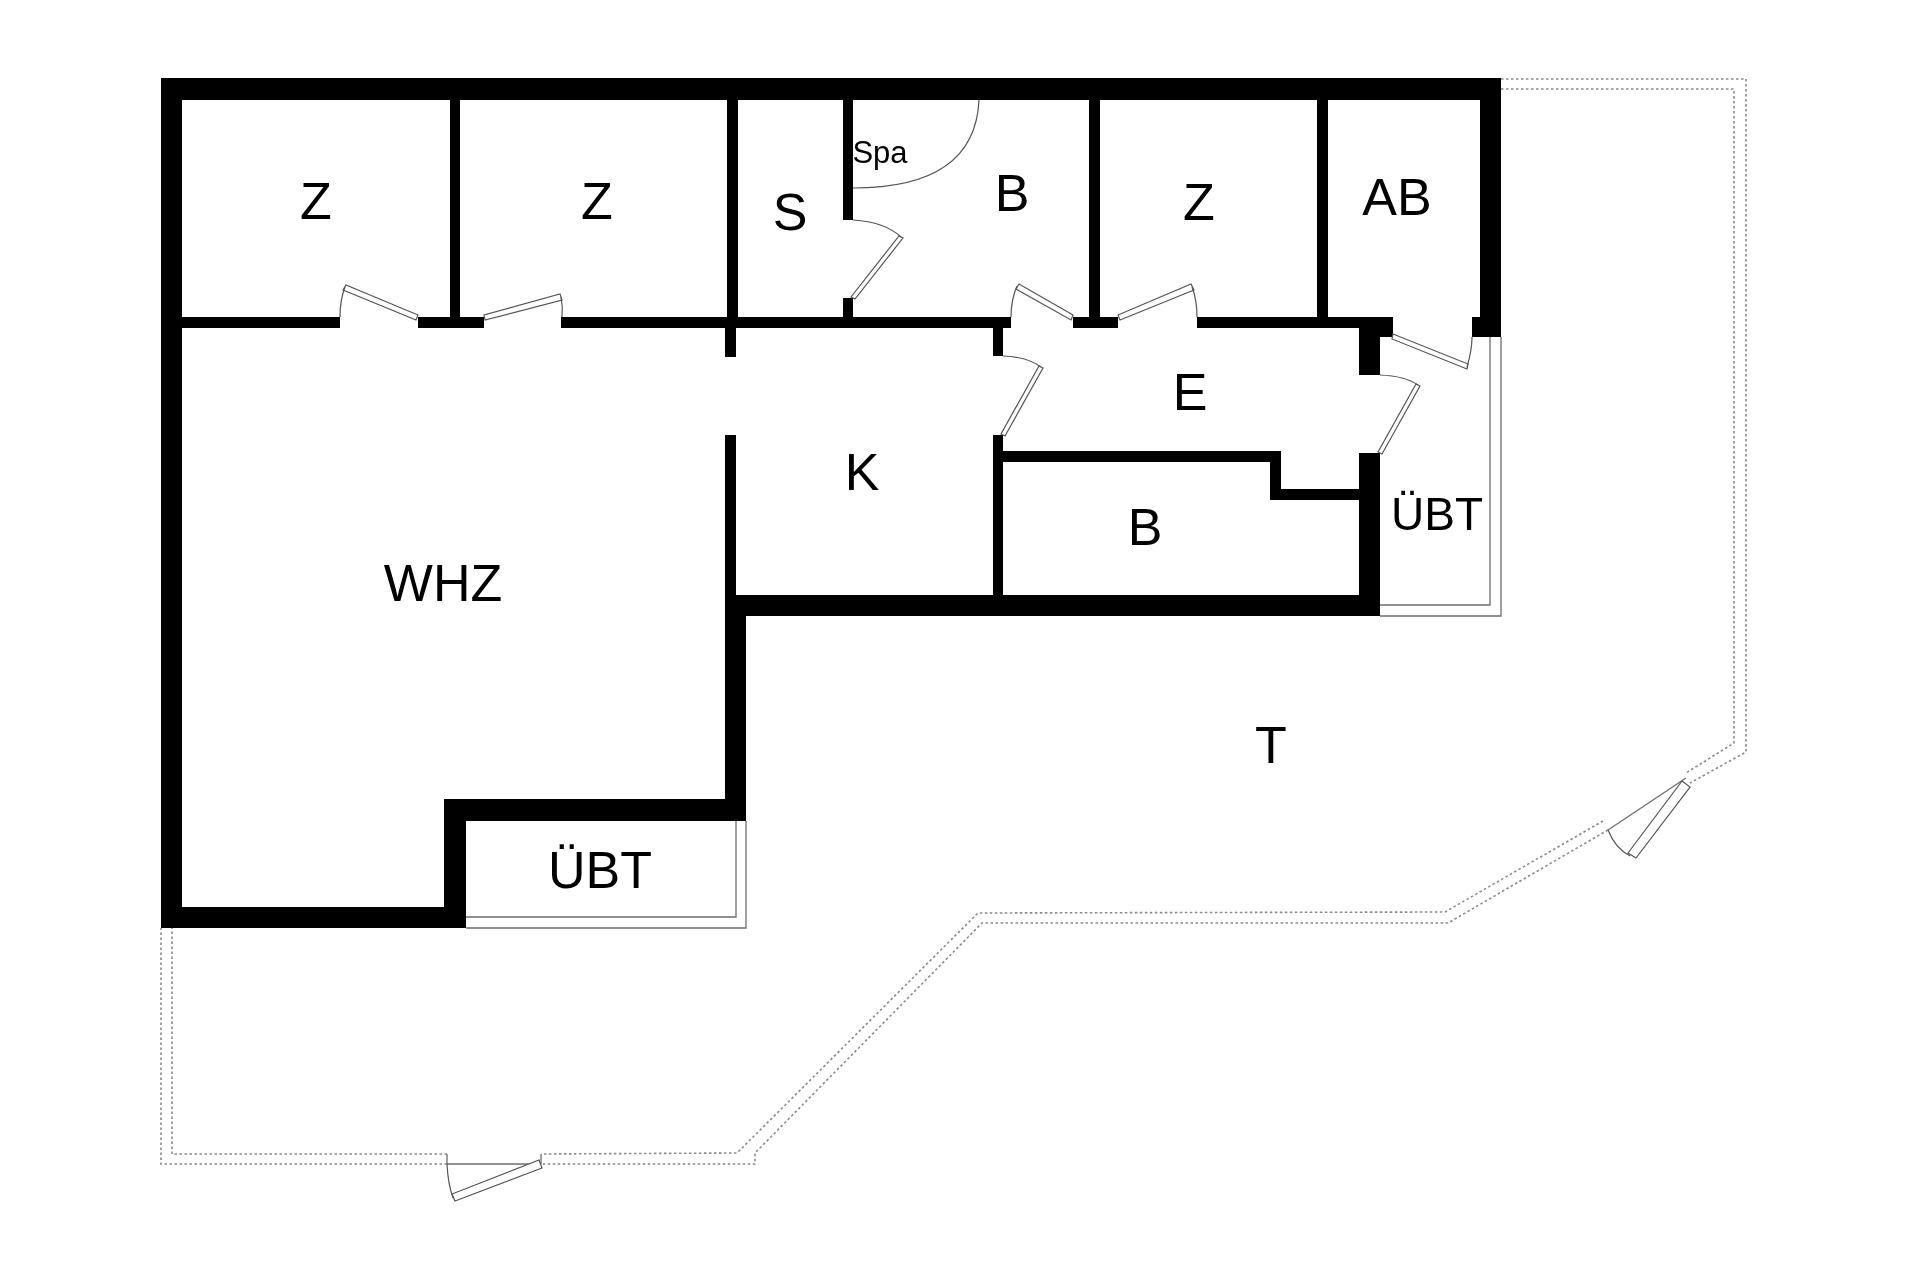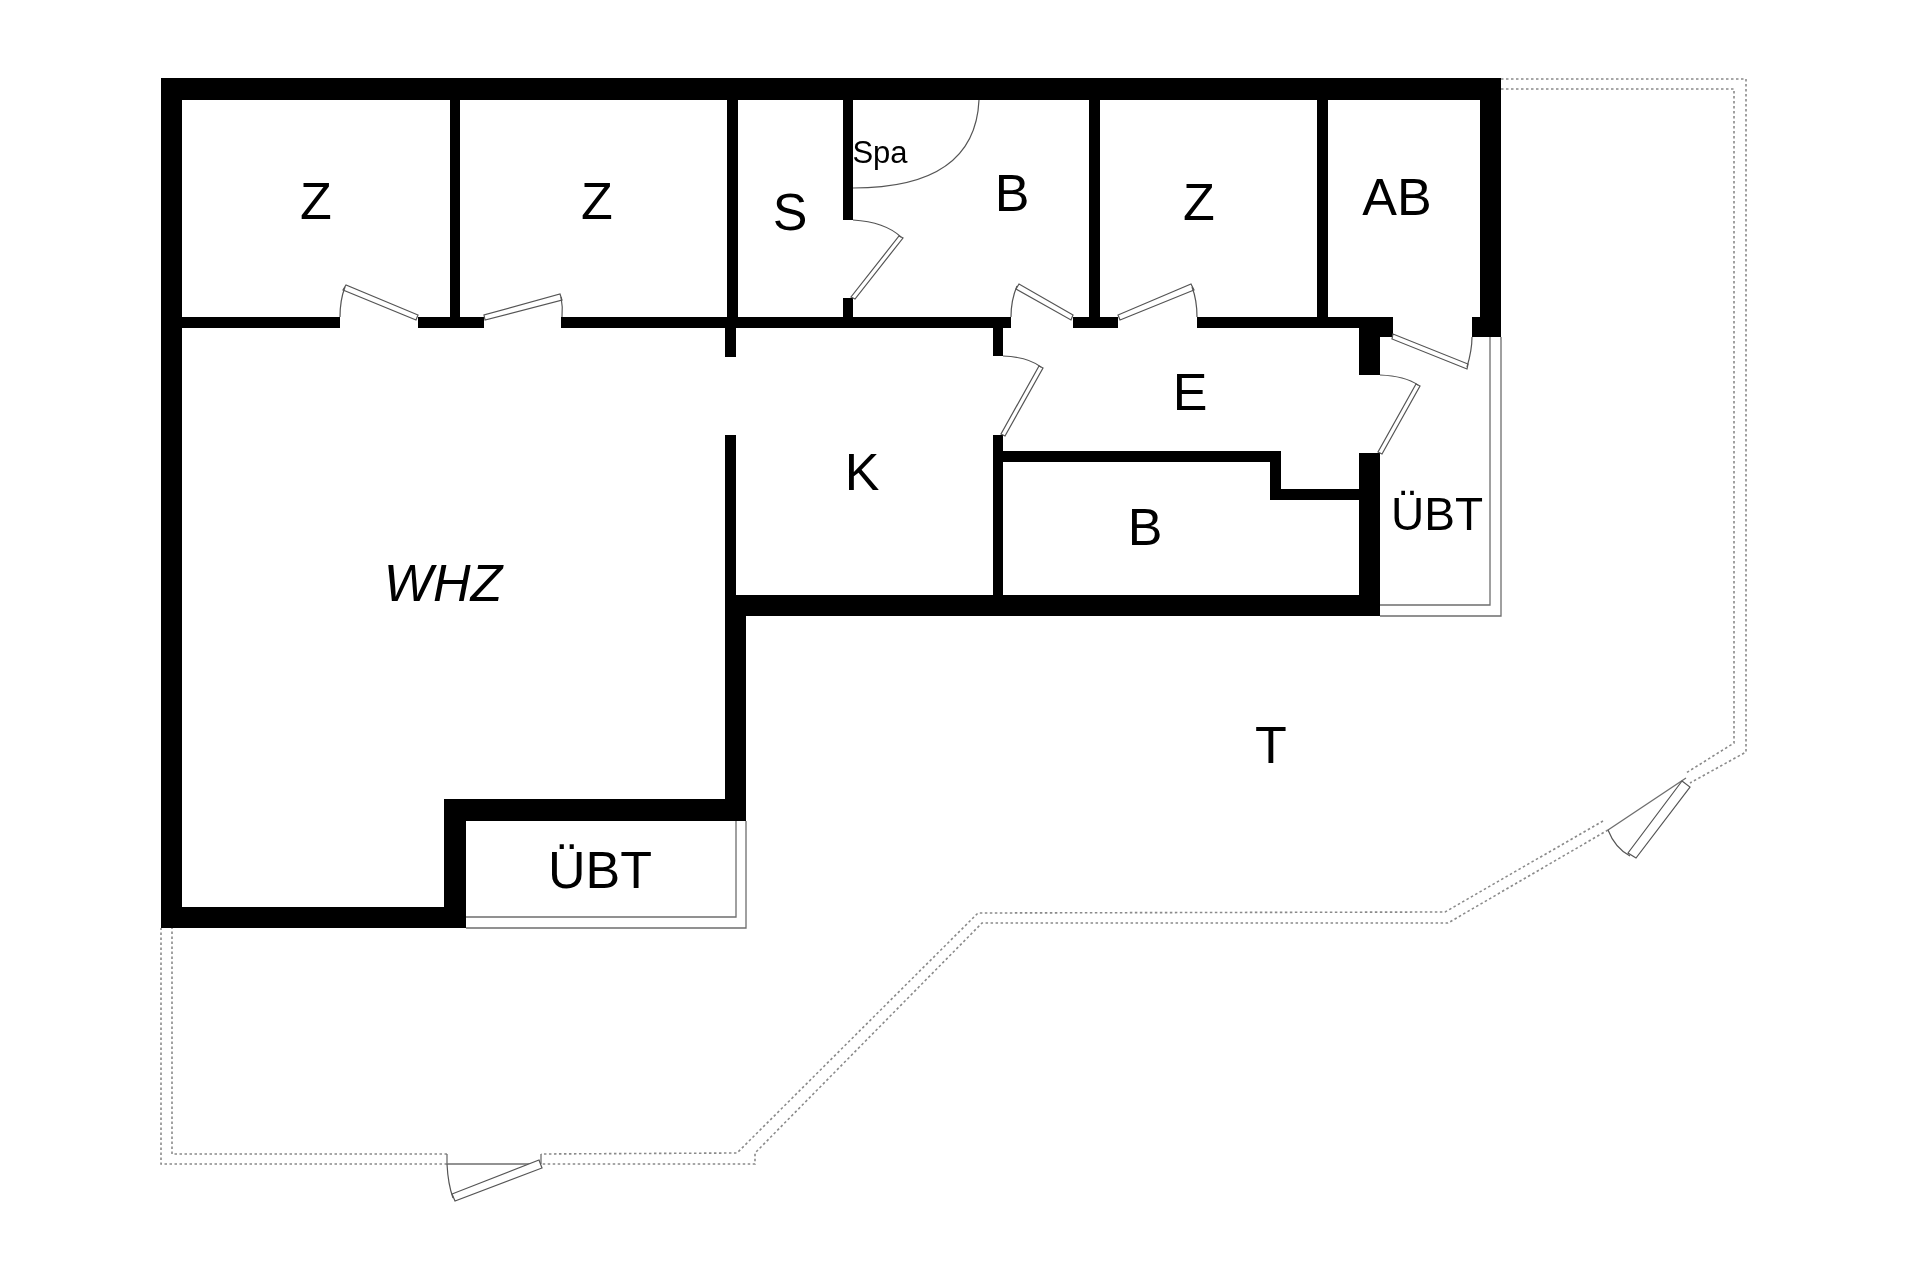--- a/index.html
+++ b/index.html
@@ -139,15 +139,15 @@
 <div class="lbl big" style="left:597px;top:201px;">Z</div>
 <div class="lbl big" style="left:790px;top:212px;">S</div>
 <div class="lbl small" style="left:860px;top:152px;margin-left:20px;">Spa</div>
 <div class="lbl big" style="left:1012px;top:193px;">B</div>
 <div class="lbl big" style="left:1199px;top:202px;">Z</div>
 <div class="lbl big" style="left:1397px;top:197px;text-align:right;">AB</div>
 <div class="lbl big" style="left:1190px;top:392px;">E</div>
 <div class="lbl big" style="left:862px;top:472px;">K</div>
 <div class="lbl big" style="left:1145px;top:527px;">B</div>
 <div class="lbl mid" style="left:1437px;top:514px;">ÜBT</div>
-<div class="lbl big" style="left:443px;top:583px;font-style:italic;">WHZ</div>
+<div class="lbl big" style="left:443px;top:583px;">WHZ</div>
 <div class="lbl big" style="left:1271px;top:745px;">T</div>
 <div class="lbl big" style="left:600px;top:870px;">ÜBT</div>
 
 </body></html>

